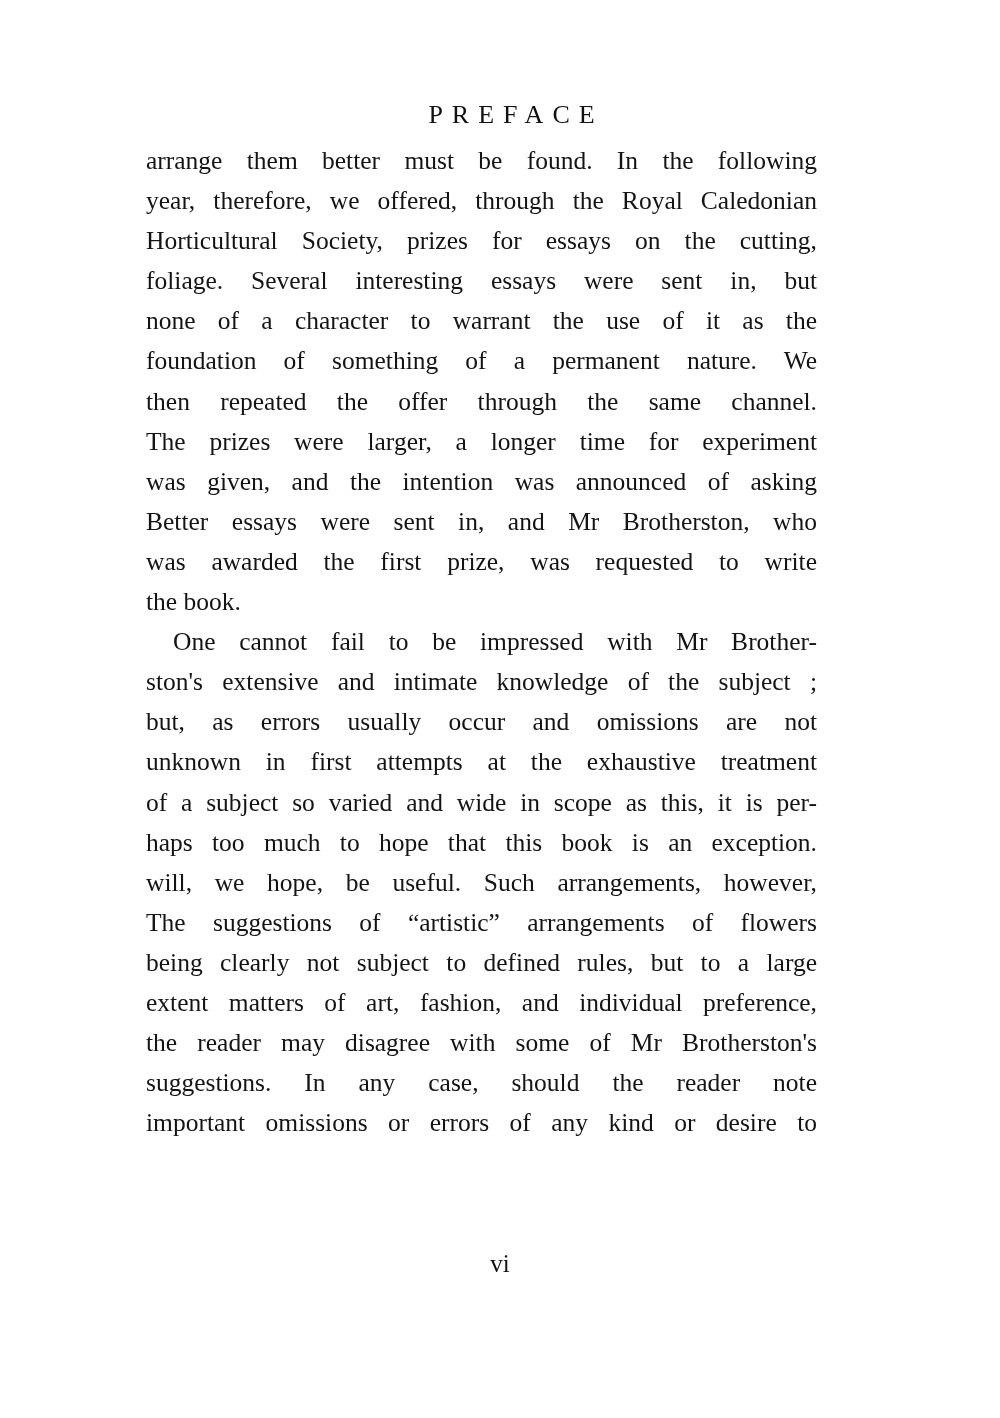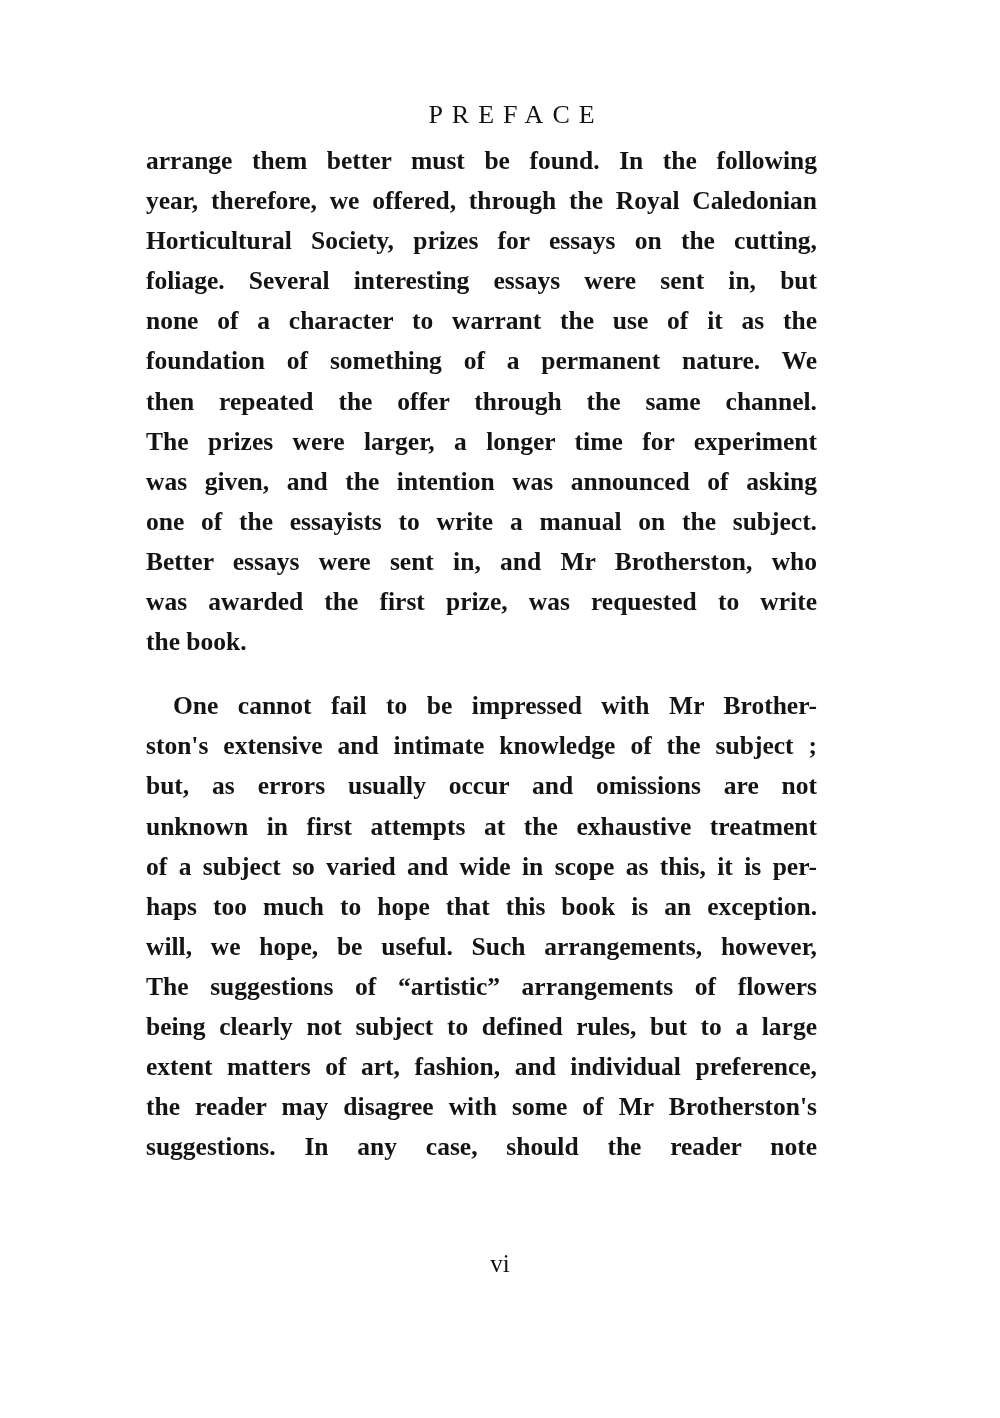--- a/index.html
+++ b/index.html
@@ -30,37 +30,35 @@
       letter-spacing: 9px;
       line-height: 34px;
       padding-left: 16px;
       color: #111;
     }
     .text-block {
       position: absolute;
       left: 146px;
       top: 141px;
       width: 671px;
-      font-weight: bold;
     }
     .line {
       height: 40.1px;
       line-height: 40px;
       font-size: 25.5px;
       white-space: nowrap;
       text-align: justify;
       text-align-last: justify;
       overflow: visible;
     }
     .line.last {
       text-align-last: left;
     }
     .line.indent {
       padding-left: 27px;
-      margin-top: 24px;
     }
     .folio {
       position: absolute;
       top: 1249px;
       left: 0;
       width: 1000px;
       text-align: center;
       font-size: 25px;
       line-height: 30px;
       padding-left: 0px;
@@ -78,38 +76,38 @@
     <div class="paragraph">
       <div class="line">arrange them better must be found. In the following</div>
       <div class="line">year, therefore, we offered, through the Royal Caledonian</div>
       <div class="line">Horticultural Society, prizes for essays on the cutting,</div>
       <div class="line">foliage. Several interesting essays were sent in, but</div>
       <div class="line">none of a character to warrant the use of it as the</div>
       <div class="line">foundation of something of a permanent nature. We</div>
       <div class="line">then repeated the offer through the same channel.</div>
       <div class="line">The prizes were larger, a longer time for experiment</div>
       <div class="line">was given, and the intention was announced of asking</div>
-      <div class="line">one of the essayists to write a manual on the subject.</div>
       <div class="line">Better essays were sent in, and Mr Brotherston, who</div>
       <div class="line">was awarded the first prize, was requested to write</div>
       <div class="line last">the book.</div>
     </div>
 
     <div class="paragraph">
       <div class="line indent">One cannot fail to be impressed with Mr Brother-</div>
       <div class="line">ston's extensive and intimate knowledge of the subject ;</div>
       <div class="line">but, as errors usually occur and omissions are not</div>
       <div class="line">unknown in first attempts at the exhaustive treatment</div>
       <div class="line">of a subject so varied and wide in scope as this, it is per-</div>
       <div class="line">haps too much to hope that this book is an exception.</div>
       <div class="line">will, we hope, be useful. Such arrangements, however,</div>
       <div class="line">The suggestions of “artistic” arrangements of flowers</div>
       <div class="line">being clearly not subject to defined rules, but to a large</div>
       <div class="line">extent matters of art, fashion, and individual preference,</div>
       <div class="line">the reader may disagree with some of Mr Brotherston's</div>
       <div class="line">suggestions. In any case, should the reader note</div>
+      <div class="line">important omissions or errors of any kind or desire to</div>
     </div>
 
   </div>
 
   <div class="folio">vi</div>
 
 </div>
 
 </body></html>

